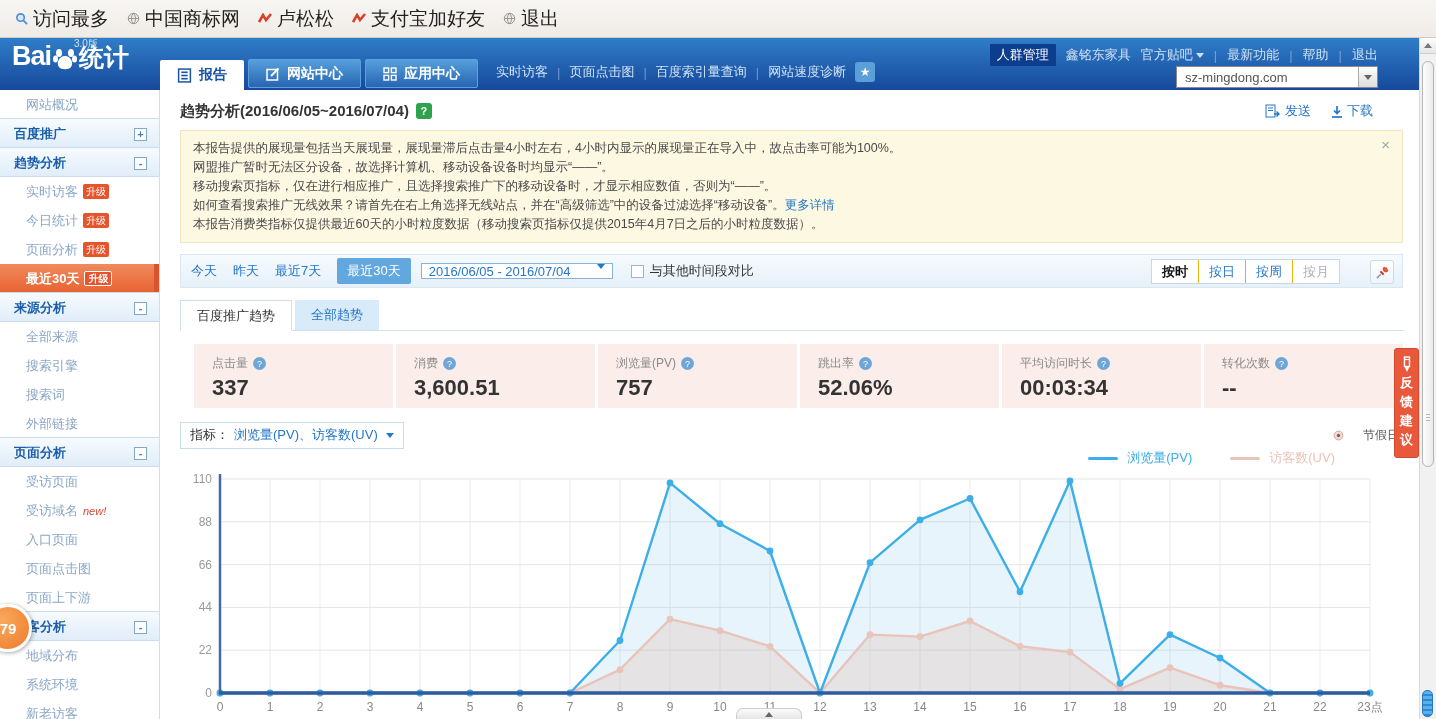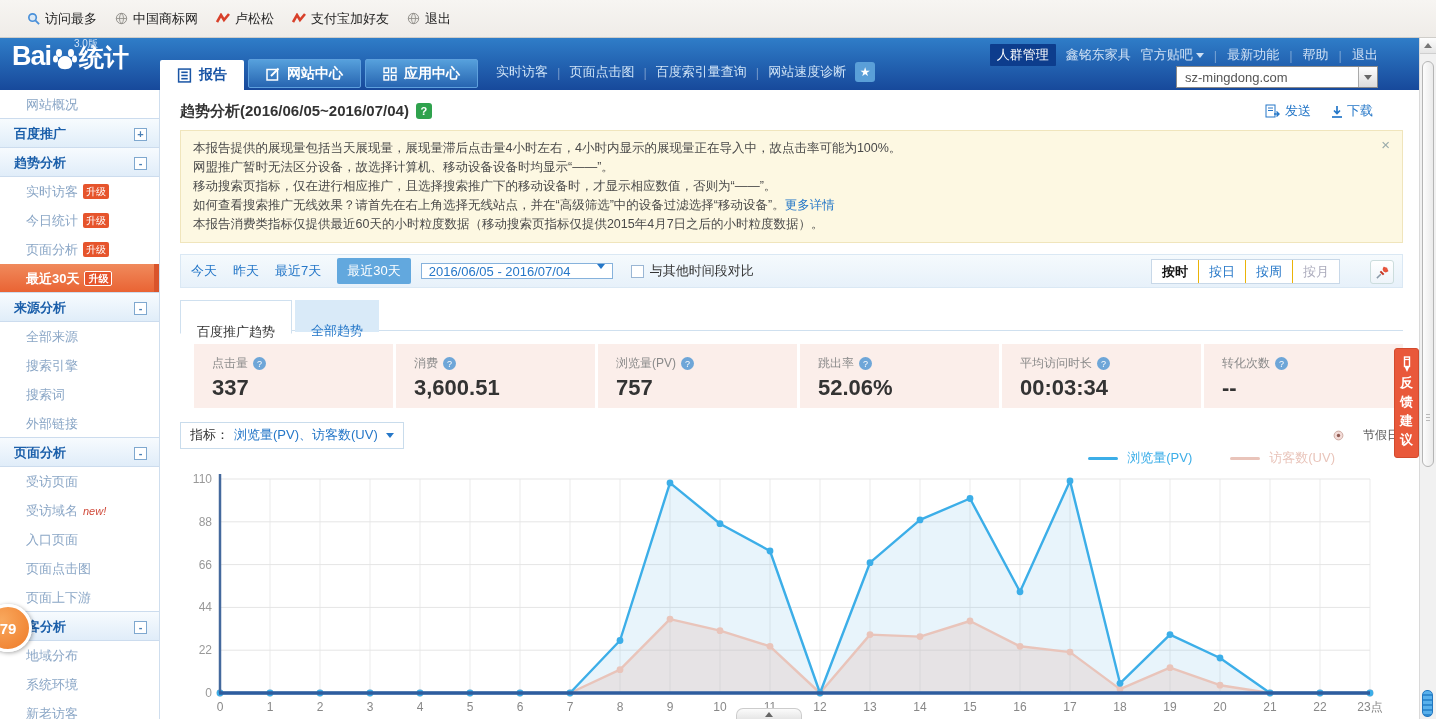--- a/index.html
+++ b/index.html
@@ -1,20 +1,20 @@
 <!DOCTYPE html>
 <html><head>
 <meta charset="utf-8">
 <style>
   *{margin:0;padding:0;box-sizing:border-box;}
   html,body{width:1436px;height:719px;overflow:hidden;font-family:"Liberation Sans","DejaVu Sans",sans-serif;background:#fff;}
   body{position:relative;}
 
   
-  .bookmarks-bar{position:absolute;top:0;left:0;width:100%;height:38px;background:linear-gradient(#f7f5f2,#efece8);border-bottom:1px solid #cfcdc9;display:flex;align-items:center;padding-left:18px;font-size:13px;color:#222;z-index:5;}
+  .bookmarks-bar{position:absolute;top:0;left:0;width:100%;height:38px;background:linear-gradient(#f7f5f2,#efece8);border-bottom:1px solid #cfcdc9;display:flex;align-items:center;padding-left:6px;font-size:19px;color:#222;z-index:5;}
   .bm-item{display:flex;align-items:center;gap:5px;padding:3px 9px;border-radius:2px;cursor:default;}
   .addr-remnant{position:absolute;left:878px;top:0;width:262px;height:9px;background:#fff;border:1px solid #b0ada8;border-top:none;border-radius:0 0 2px 2px;}
 
   
   .header{position:absolute;top:38px;left:0;right:0;height:52px;background:linear-gradient(#2f7dc8,#17499b);z-index:4;}
   .logo{position:absolute;left:12px;top:5px;color:#fff;display:flex;align-items:flex-end;line-height:1;}
   .logo .bai{font-size:27px;font-weight:bold;letter-spacing:-1px;}
   .paw{width:26px;height:26px;margin:0 1px -1px 1px;}
   .logo .suffix{font-size:25px;font-weight:bold;}
   .logo .ver{font-size:10px;color:#cfe2f6;position:absolute;top:-4px;left:62px;}
@@ -67,21 +67,21 @@
   .cmp{display:flex;align-items:center;gap:6px;margin-left:18px;color:#333;}
   .checkbox{width:13px;height:13px;border:1px solid #9ab6d4;background:#fff;cursor:pointer;}
   .gran{margin-left:auto;display:flex;border:1px solid #c8d8e8;background:#fff;height:25px;align-items:stretch;margin-right:52px;}
   .g-item{padding:0 10px;color:#2577c8;line-height:23px;border-left:1px solid #eab308;cursor:pointer;}
   .g-item:first-child{border-left:none;}
   .g-item.active{color:#111;font-weight:bold;}
   .g-item.disabled{color:#aab;cursor:default;}
   .pin-btn{position:absolute;right:8px;top:5px;width:24px;height:24px;background:linear-gradient(#fff,#eef4fa);border:1px solid #cdd;border-radius:3px;display:flex;align-items:center;justify-content:center;cursor:pointer;}
 
   .report-tabs{margin:12px 16px 0 20px;display:flex;border-bottom:1px solid #cfe0ef;height:31px;font-size:13px;}
-  .rtab{padding:16px 16px;line-height:30px;cursor:pointer;}
+  .rtab{padding:0 16px;line-height:30px;cursor:pointer;}
   .rtab.active{background:#fff;border:1px solid #cfe0ef;border-bottom:1px solid #fff;color:#333;margin-bottom:-1px;}
   .rtab.inactive{background:#d9eaf8;color:#2577c8;margin-left:3px;}
 
   .stats{margin:13px 16px 0 34px;display:flex;background:#fbeeea;height:64px;}
   .stat{flex:1;padding:11px 0 0 18px;border-left:3px solid #fff;}
   .stat:first-child{border-left:none;}
   .stat-label{font-size:12px;color:#8a8a8a;display:flex;gap:5px;align-items:center;}
   .q-blue{width:13px;height:13px;border-radius:50%;background:#6ea6d8;color:#fff;font-size:9px;display:inline-flex;align-items:center;justify-content:center;cursor:pointer;}
   .stat-value{font-size:22px;color:#333;margin-top:3px;font-weight:bold;}
 

